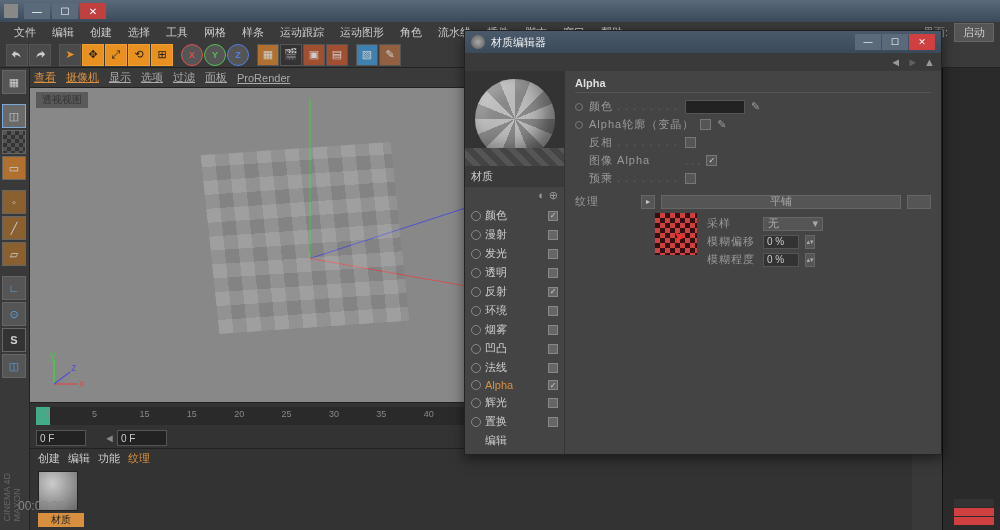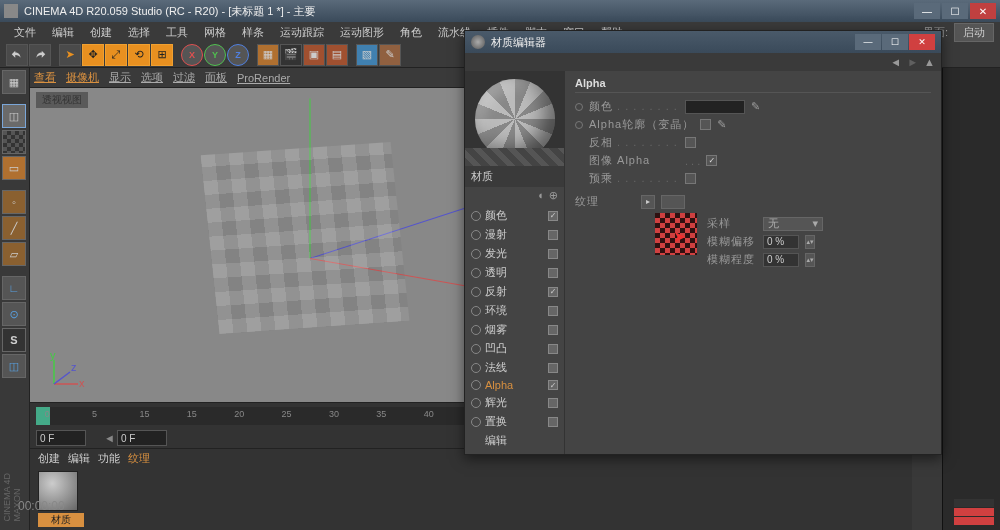--- a/index.html
+++ b/index.html
@@ -130,21 +130,20 @@
 .rs-colorbar { height: 8px; margin: 1px 0; }
 
 
 svg { fill: currentColor; }
 </style>
 </head>
 <body>
 
 <div class="titlebar">
   <span class="icon"></span>
-  <span class="title">CINEMA 4D R20.059 Studio (RC - R20) - [未标题 1 *] - 主要</span>
   <div class="win-btns">
     <div class="win-btn">—</div>
     <div class="win-btn">☐</div>
     <div class="win-btn close">✕</div>
   </div>
 </div>
 
 <div class="menubar">
   <span id="menu-items"><span class="item">文件</span><span class="item">编辑</span><span class="item">创建</span><span class="item">选择</span><span class="item">工具</span><span class="item">网格</span><span class="item">样条</span><span class="item">运动跟踪</span><span class="item">运动图形</span><span class="item">角色</span><span class="item">流水线</span><span class="item">插件</span><span class="item">脚本</span><span class="item">窗口</span><span class="item">帮助</span></span>
   <span class="spacer"></span>
@@ -437,20 +436,23 @@
       </div>
       <div class="prop-row">
         <span style="width:8px"></span>
         <span class="prop-label dotted">预乘</span>
         <span class="chk"></span>
       </div>
 
       <div class="tex-row" style="margin-top:8px">
         <span class="prop-label" style="min-width:60px">纹理</span>
         <div class="tri-btn">▸</div>
+        <div class="tex-slider">
+            <span>平铺</span>
+          </div>
         <div class="tex-end"></div>
       </div>
 
       <div style="display:flex;gap:10px;margin-top:4px;align-items:flex-start;padding-left:80px">
         <div style="position:relative">
           <div class="checker"></div>
           <div class="pointer" style="top:14px;left:18px">➤</div>
         </div>
         <div>
           <div class="prop-row">

